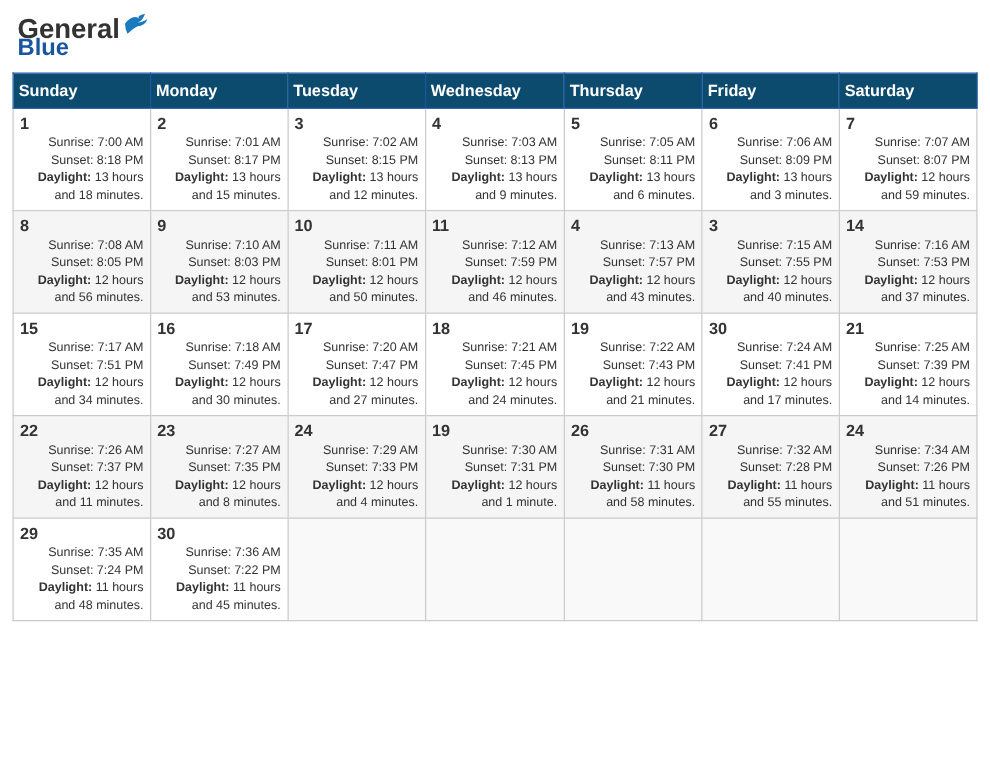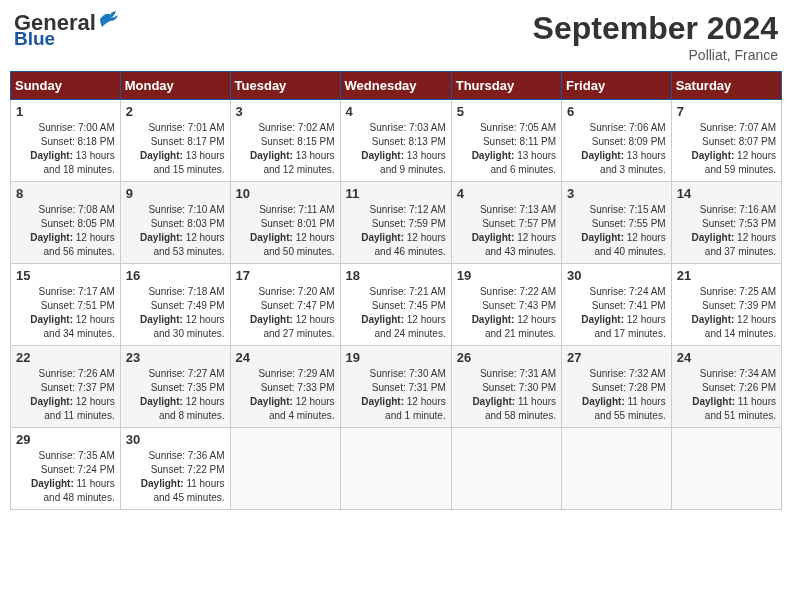--- a/index.html
+++ b/index.html
@@ -33,21 +33,21 @@
     .location {
       font-size: 14px;
       color: #555;
     }
     table {
       width: 100%;
       border-collapse: collapse;
       font-size: 11px;
     }
     thead tr th {
-      background-color: #7f1d1d;
+      background-color: #0c4a6e;
       color: white;
       padding: 6px 4px;
       text-align: left;
       font-size: 13px;
       font-weight: bold;
       border: 1px solid #1a56a0;
     }
     tbody tr td {
       border: 1px solid #ccc;
       padding: 4px 5px;
@@ -81,24 +81,20 @@
 
 <div class="header">
   <div class="logo">
     <div style="display:flex; align-items:center; gap:0px;">
       <span style="font-size:22px; font-weight:bold; color:#333;">General</span>
       <svg width="22" height="20" viewBox="0 0 22 20" style="margin-left:2px; margin-top:-8px;">
         <path d="M2,10 Q8,2 14,6 Q10,4 18,2 Q16,8 12,9 Q16,9 20,6 Q18,12 12,12 Q8,14 4,18 Q2,14 2,10Z" fill="#1a7abf"></path>
       </svg>
     </div>
     <span style="font-size:19px; font-weight:bold; color:#1a56a0; margin-top:-8px;">Blue</span>
-  </div>
-  <div class="title-section">
-    <div class="month-title">September 2024</div>
-    <div class="location">Polliat, France</div>
   </div>
 </div>
 
 <table>
   <thead>
     <tr>
       <th>Sunday</th>
       <th>Monday</th>
       <th>Tuesday</th>
       <th>Wednesday</th>

